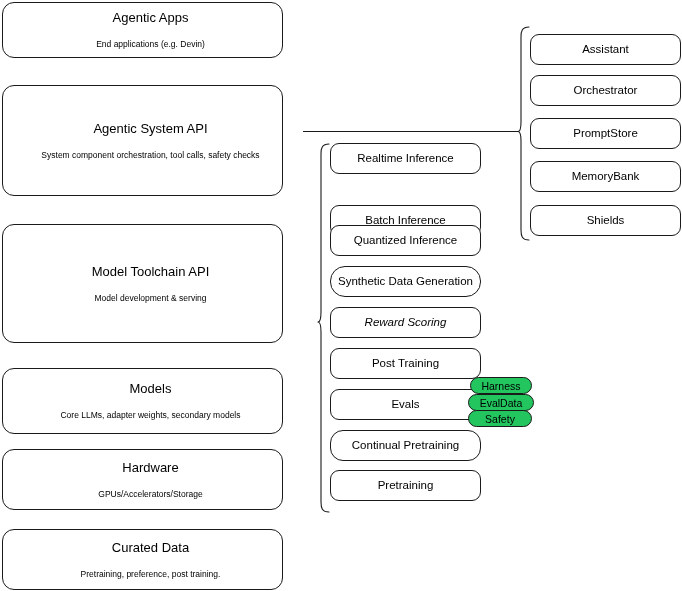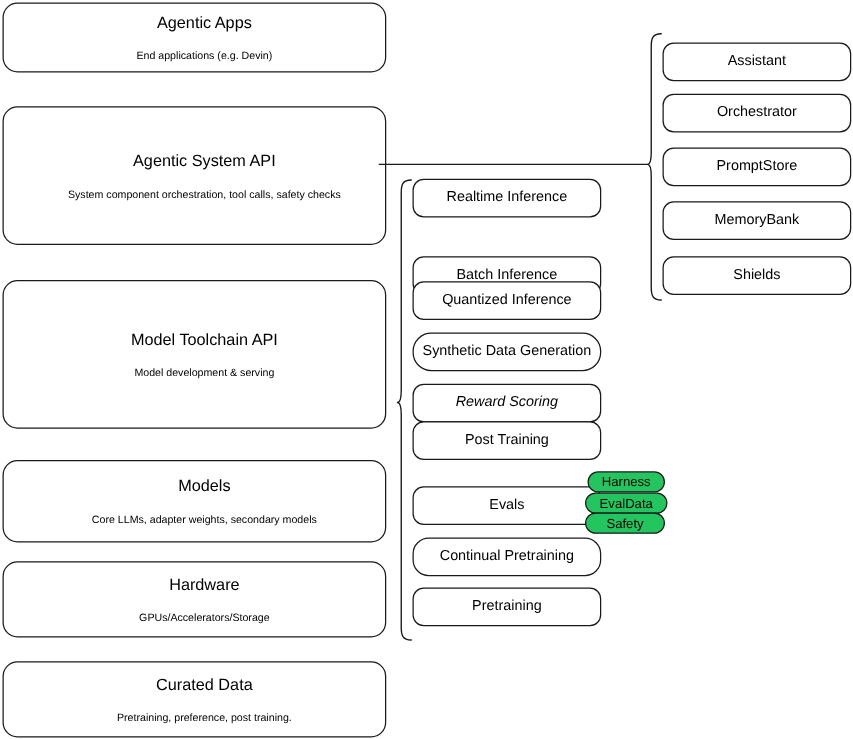--- a/index.html
+++ b/index.html
@@ -31,21 +31,21 @@
     flex-direction: column;
     align-items: center;
     justify-content: center;
     text-align: center;
     line-height: 1.25;
   }
 
   
   .layer-box {
     left: 2px;
-    width: 307px;
+    width: 281px;
     border-radius: 12px;
     padding-left: 16px;
   }
   .layer-title {
     font-size: 13px;
     color: #000;
     margin: 0;
     white-space: nowrap;
   }
   .layer-sub {
@@ -178,21 +178,21 @@
   </div>
   <div class="box cap-box mid-box" style="top:225px;">
     <span class="cap-label">Quantized Inference</span>
   </div>
   <div class="box cap-box mid-box" style="top:266px;border-radius:15px;">
     <span class="cap-label">Synthetic Data Generation</span>
   </div>
   <div class="box cap-box mid-box" style="top:307px;font-style:italic;">
     <span class="cap-label">Reward Scoring</span>
   </div>
-  <div class="box cap-box mid-box" style="top:337px;">
+  <div class="box cap-box mid-box" style="top:348px;">
     <span class="cap-label">Post Training</span>
   </div>
   <div class="box cap-box mid-box" style="top:389px;">
     <span class="cap-label">Evals</span>
   </div>
   <div class="box cap-box mid-box" style="top:430px;border-radius:13px;">
     <span class="cap-label">Continual Pretraining</span>
   </div>
   <div class="box cap-box mid-box" style="top:470px;">
     <span class="cap-label">Pretraining</span>

